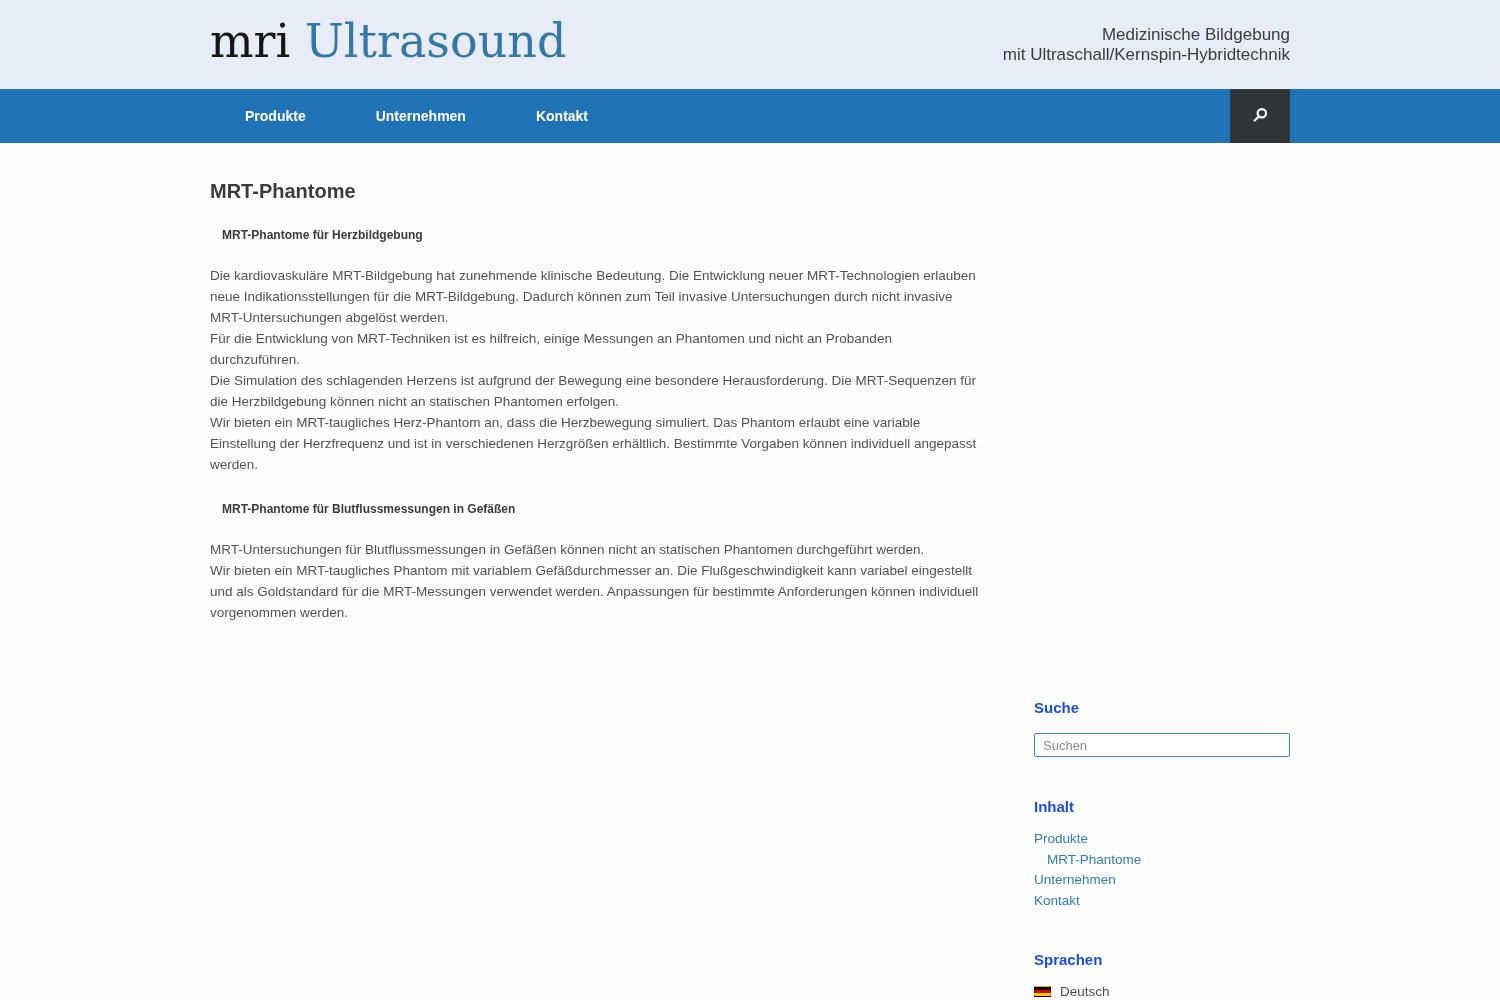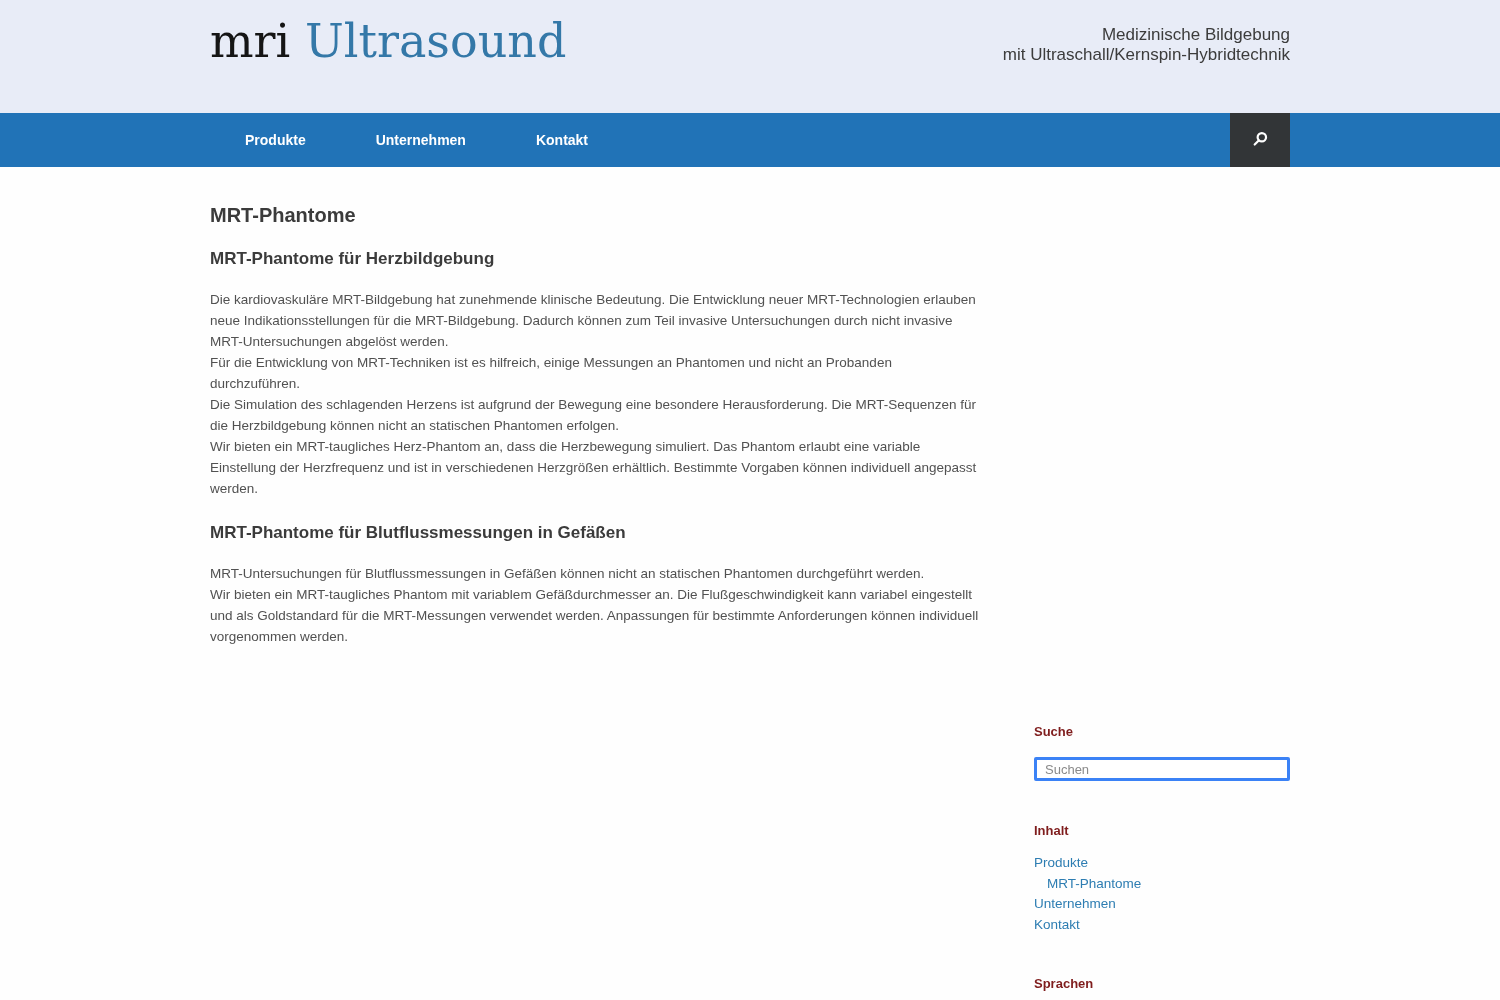--- a/index.html
+++ b/index.html
@@ -9,21 +9,21 @@
     height: 1000px;
     display: flex;
     flex-direction: column;
     background: #2072b8;
     font-family: "Liberation Sans", sans-serif;
     overflow: hidden;
   }
   .inner { width: 1080px; margin: 0 auto; position: relative; }
 
   
-  .site-header { height: 113px; background: #e8ecf7; flex: none; }
+  .site-header { height: 89px; background: #e8ecf7; flex: none; }
   .site-header .inner { height: 100%; }
   .logo {
     position: absolute; left: 0; top: 12px;
     font-family: "DejaVu Serif", serif;
     font-size: 46px; line-height: 58px; white-space: nowrap;
     cursor: pointer;
   }
   .logo-mri { color: #151515; }
   .logo-ultrasound { color: #3478a8; }
   .tagline {
@@ -47,30 +47,30 @@
   }
   .search-btn svg { display: block; }
 
   
   .content-band { background: #fefefe; flex: none; }
   .content-inner { width: 1080px; margin: 0 auto; display: flex; flex-direction: column; }
   .main-col { width: 770px; flex: none; padding-bottom: 39px; }
   .side-col { width: 256px; flex: none; margin-left: auto; padding-bottom: 30px; }
 
   h1.page-title { font-size: 20px; line-height: 20px; margin: 38px 0 0; color: #3b3b3b; font-weight: 700; }
-  h2.section-heading { font-size: 17px; line-height: 18px; margin: 25px 0 0; color: #3b3b3b; font-weight: 700; }
+  h2.section-heading { font-size: 12px; line-height: 18px; margin: 25px 12px 0; color: #3b3b3b; font-weight: 700; }
   .para { margin-top: 21px; font-size: 13.5px; line-height: 21px; color: #515151; }
   .para-line { min-height: 21px; }
 
   
-  .widget-title { font-size: 13px; line-height: 16px; color: #7f1d1d; font-weight: 700; margin: 42px 0 0; }
+  .widget-title { font-size: 15px; line-height: 16px; color: #1d4ed8; font-weight: 700; margin: 42px 0 0; }
   .widget-title.first { margin-top: 38px; }
   .search-input {
     margin-top: 17px; width: 100%; height: 24px;
-    border: 3px solid #3b82f6; border-radius: 2px;
+    border: 1px solid #3b82f6; border-radius: 2px;
     padding: 2px 8px; font-size: 13px; color: #555;
     font-family: "Liberation Sans", sans-serif; background: #fff;
   }
   .search-input::placeholder { color: #8a8a8a; }
   .content-links { margin: 13px 0 0; padding: 0; list-style: none; }
   .content-links li { line-height: 19.6px; }
   .content-links a { color: #2d7db2; font-size: 13.5px; text-decoration: none; cursor: pointer; }
   .content-links li.indent-1 { padding-left: 13px; }
   .lang-list { margin-top: 16px; }
   .lang-item { display: flex; align-items: center; margin-top: 10px; cursor: pointer; }

